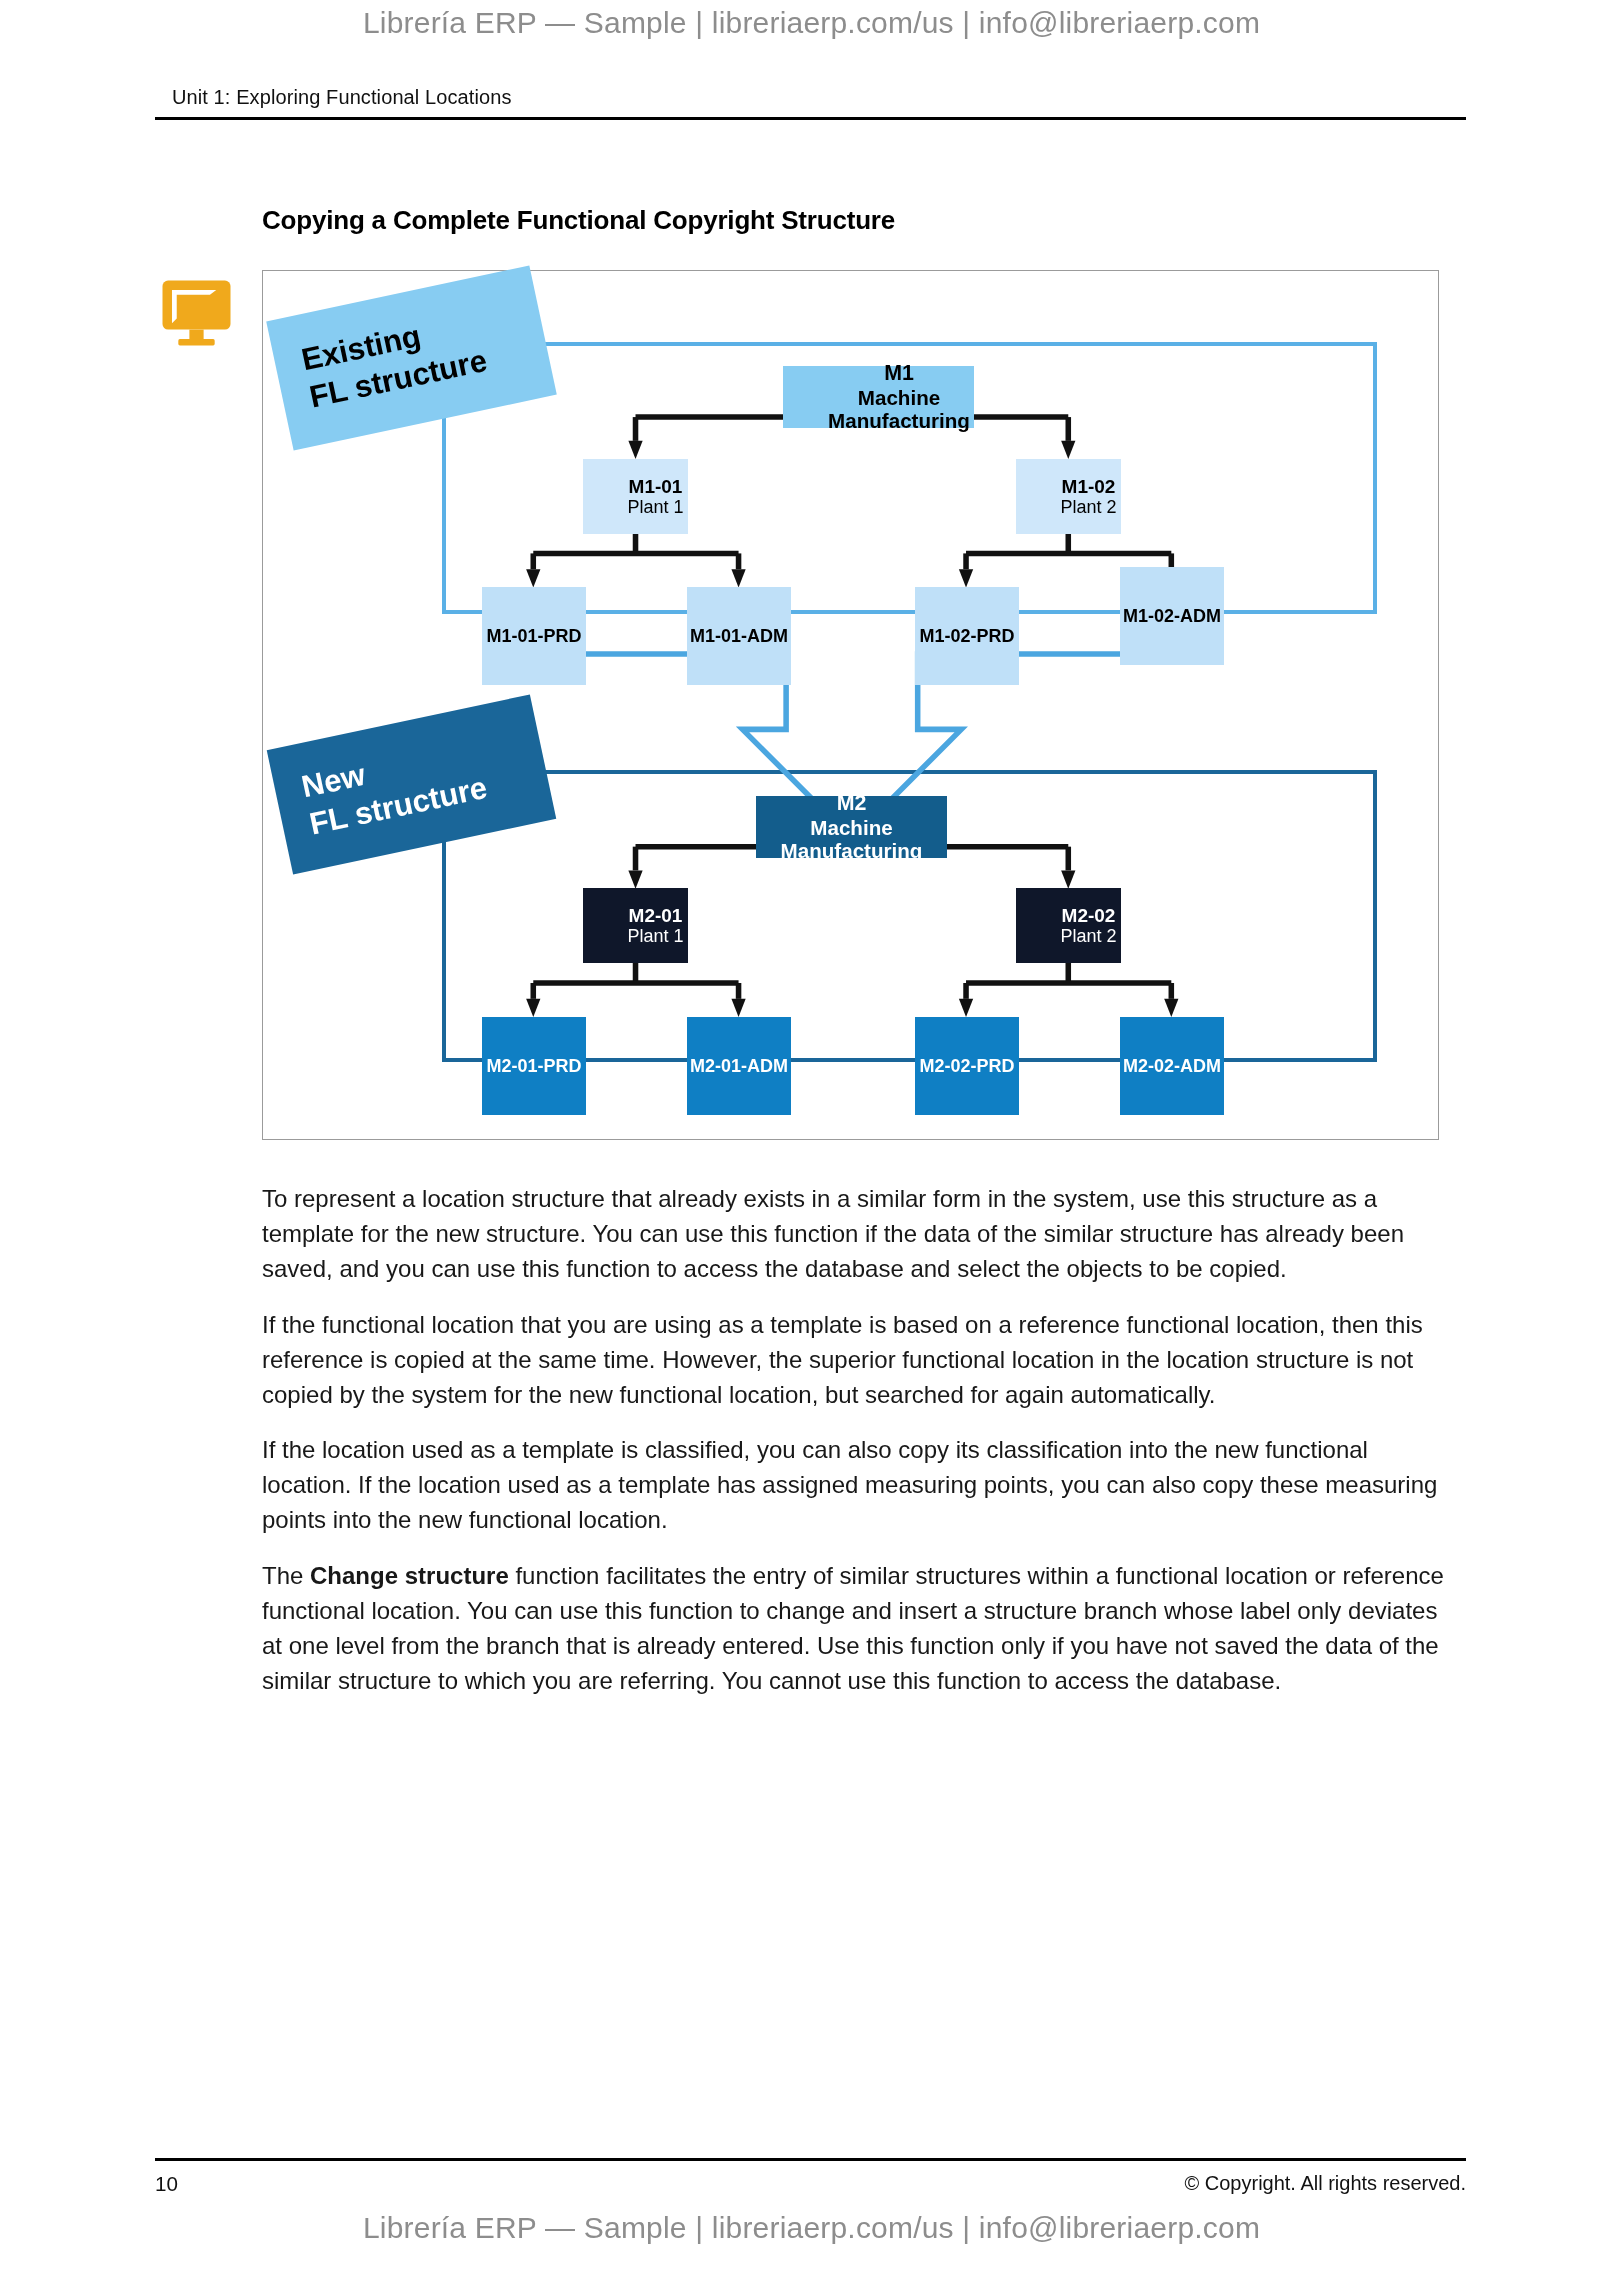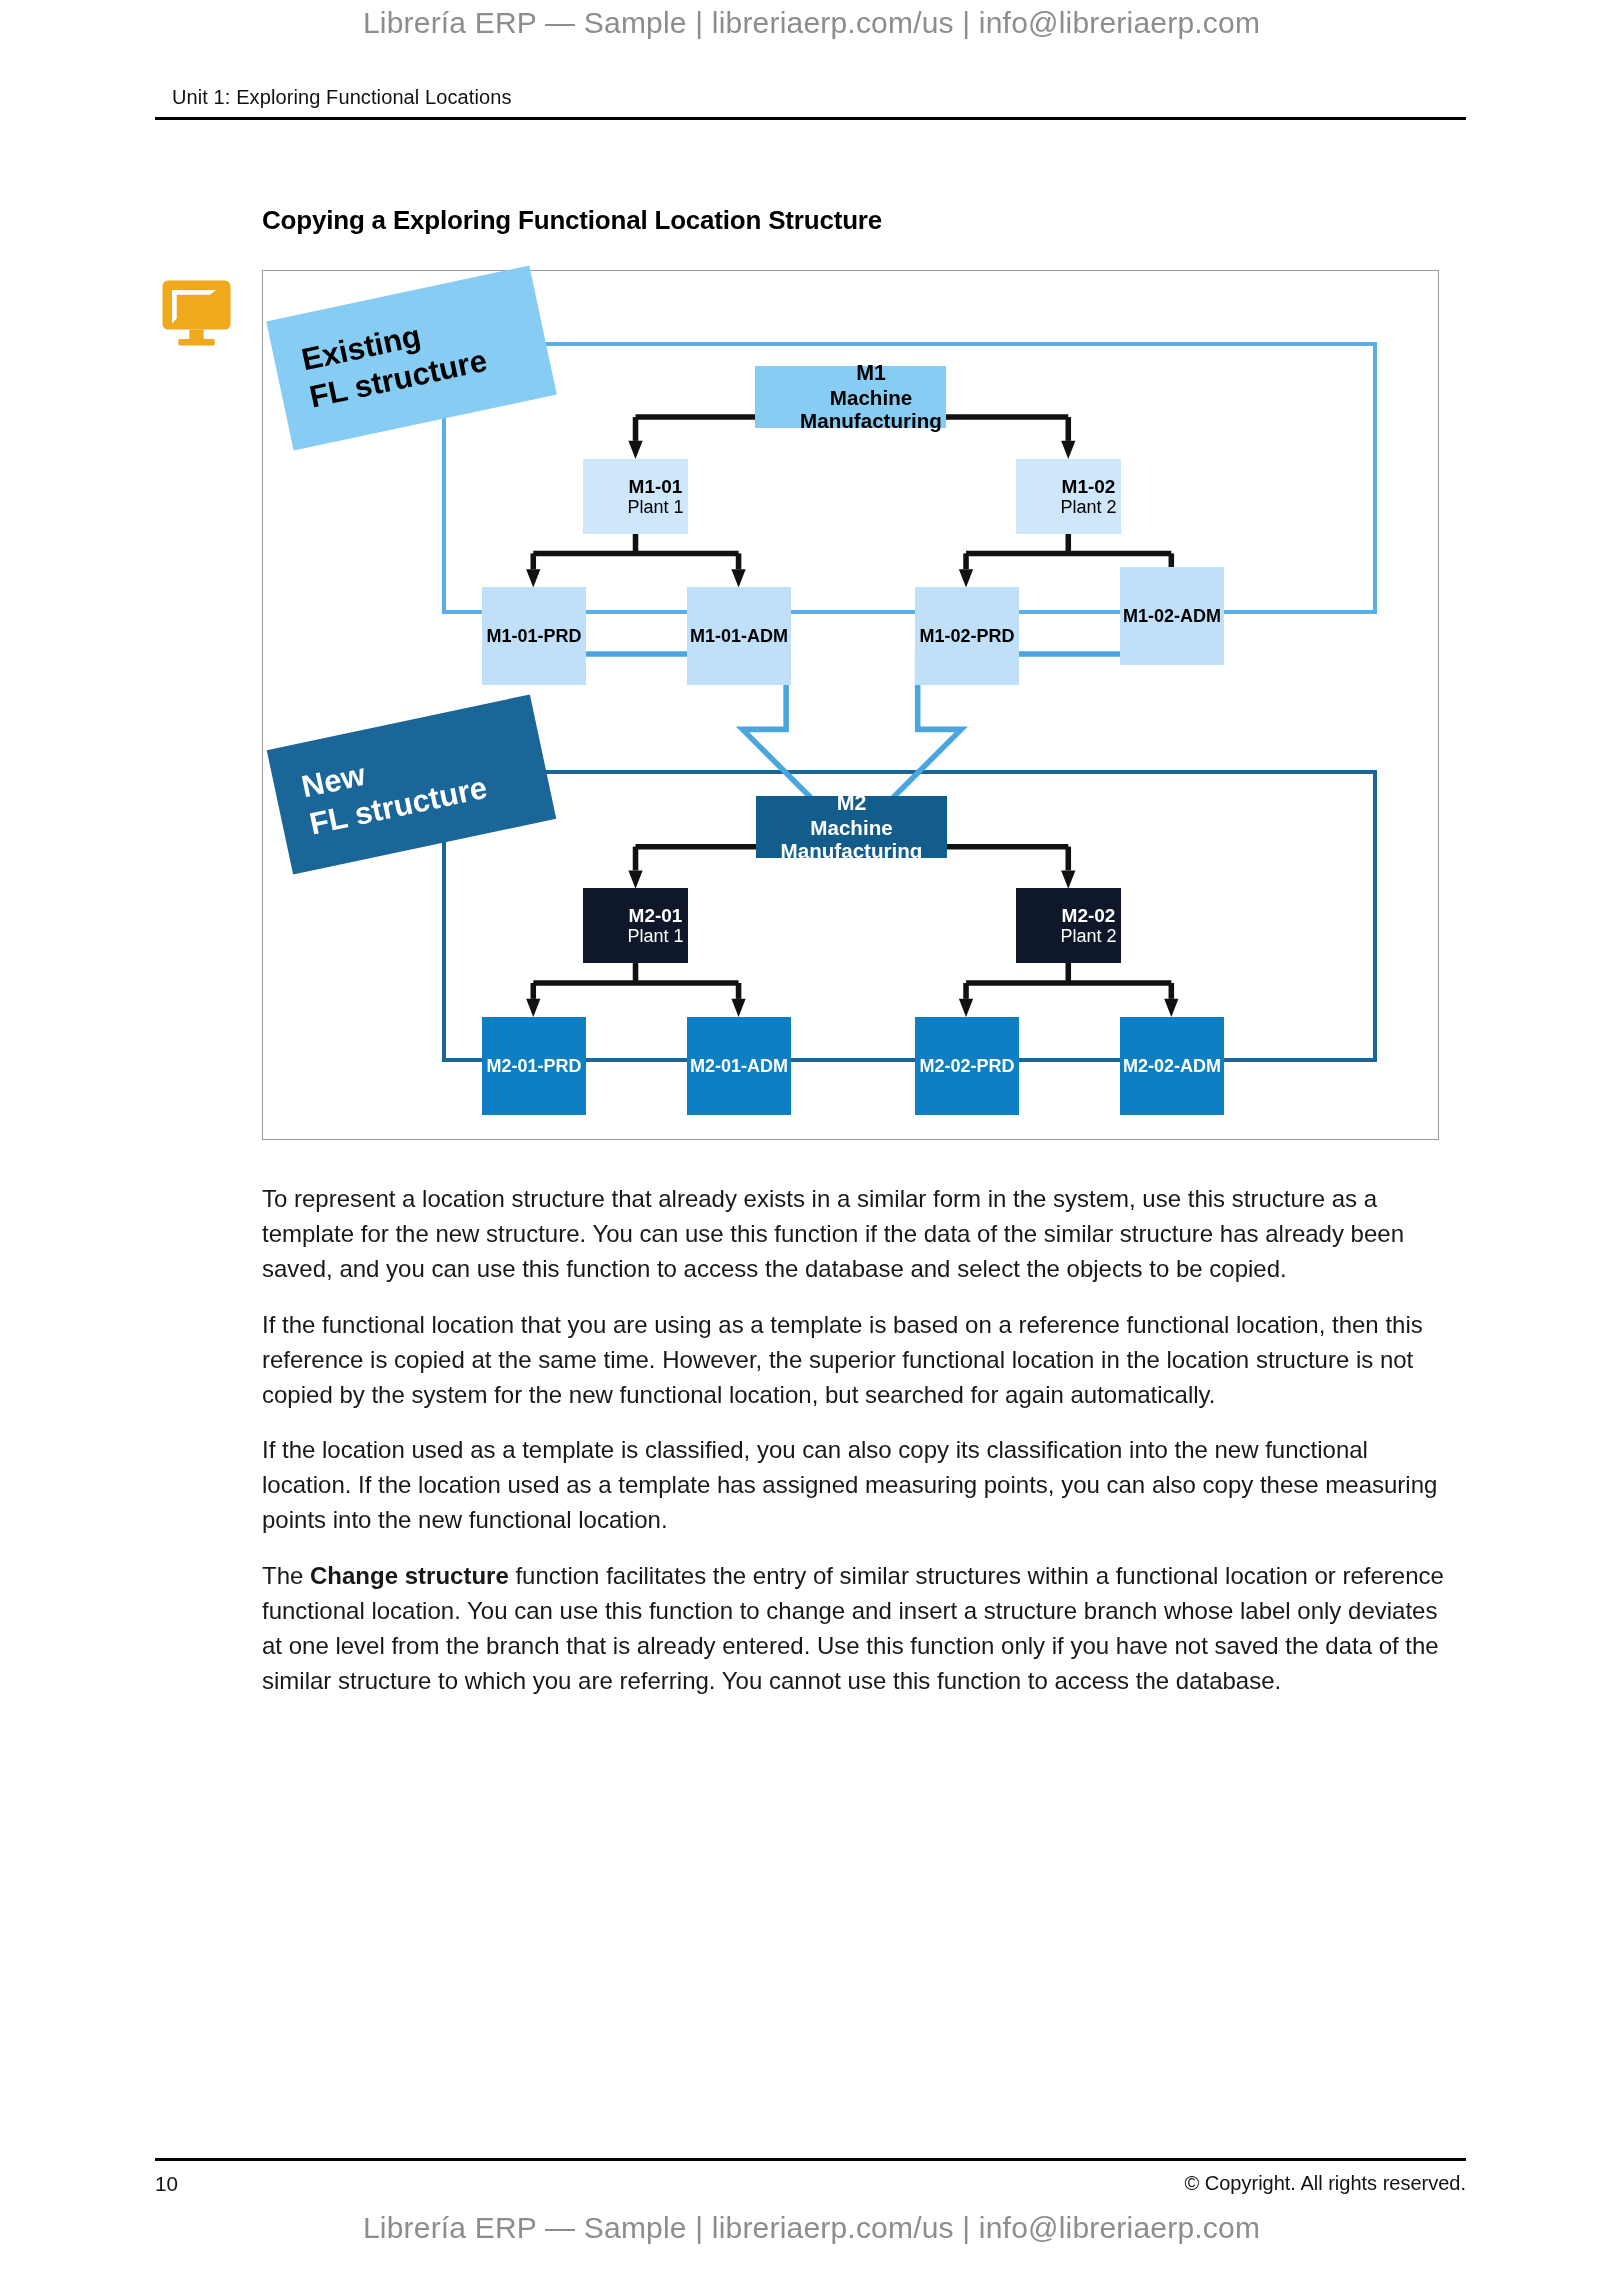--- a/index.html
+++ b/index.html
@@ -263,21 +263,21 @@
   .body-copy b { font-weight: bold; }
 </style>
 </head>
 <body>
 
 <div class="wm-top">Librería ERP — Sample | libreriaerp.com/us | info@libreriaerp.com</div>
 
 <div class="running-head">Unit 1: Exploring Functional Locations</div>
 <div class="head-rule"></div>
 
-<div class="section-title">Copying a Exploring Functional Location Structure</div>
+<div class="section-title">Copying a Complete Functional Copyright Structure</div>
 
 <div class="monitor-icon">
   <svg width="75" height="68" viewBox="0 0 94 86" xmlns="http://www.w3.org/2000/svg">
     <rect x="4" y="2" width="86" height="62" rx="7" ry="7" fill="#f0a91c"></rect>
     <path d="M16 14 H72 L64 20 H22 V50 L16 56 Z" fill="#ffffff"></path>
     <rect x="38" y="64" width="18" height="12" fill="#f0a91c"></rect>
     <rect x="24" y="76" width="46" height="8" rx="2" fill="#f0a91c"></rect>
   </svg>
 </div>
 
@@ -344,21 +344,21 @@
         <path d="M887 898 H1146"></path>
         <path d="M887 898 V918"></path>
         <path d="M1146 898 V918"></path>
       </g>
       <polygon points="332,918 350,918 341,941" fill="#111111"></polygon>
       <polygon points="591,918 609,918 600,941" fill="#111111"></polygon>
       <polygon points="878,918 896,918 887,941" fill="#111111"></polygon>
       <polygon points="1137,918 1155,918 1146,941" fill="#111111"></polygon>
     </svg>
 
-    <div class="node sz-root n-l1-old" style="left:492px; top:95px;padding-left:41px;">
+    <div class="node sz-root n-l1-old" style="left:520px; top:95px;padding-left:41px;">
       <span class="code">M1</span>
       <span class="sub">Machine Manufacturing</span>
     </div>
 
     <div class="node sz-mid n-l2-old" style="left:320px; top:188px;">
       <span class="code">M1-01</span>
       <span class="sub">Plant 1</span>
     </div>
 
     <div class="node sz-mid n-l2-old" style="left:753px; top:188px;">

